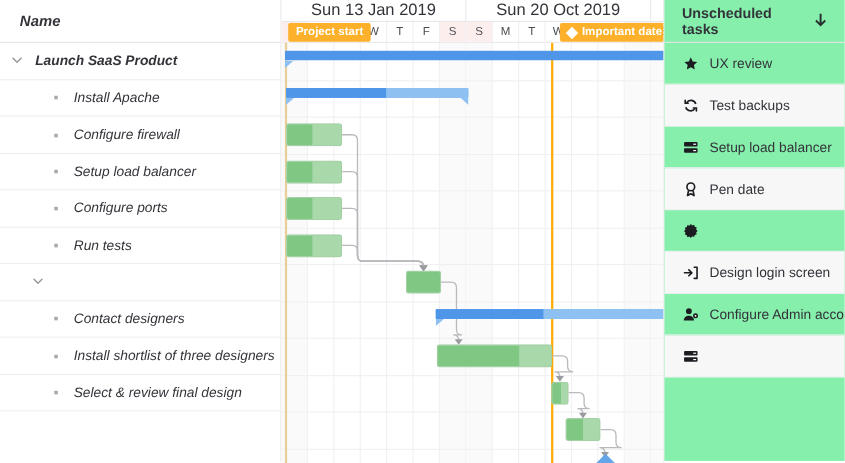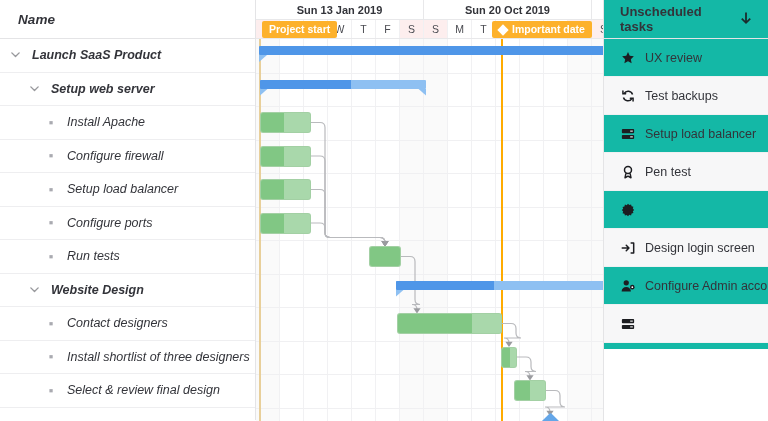--- a/index.html
+++ b/index.html
@@ -53,21 +53,21 @@
     flex: 0 0 348px; width: 348px; height: 421px;
     position: relative; overflow: hidden; background: #fff;
     border-right: 1px solid #e4e4e6;
   }
   .week-row {
     height: 20px; display: flex; position: relative; z-index: 3;
     border-bottom: 1px solid #e8e8ea; background: #fff;
   }
   .week-cell {
     width: 168px; flex: 0 0 168px; text-align: center;
-    font-size: 11px; font-weight: 700; color: #33343a;
+    font-size: 15px; font-weight: 400; color: #33343a;
     line-height: 20px; border-right: 1px solid #e8e8ea;
     overflow: hidden; white-space: nowrap;
   }
   .day-row {
     height: 19px; display: flex; position: relative; z-index: 3;
     border-bottom: 1px solid #e8e8ea; background: #fff;
   }
   .day-cell {
     width: 24px; flex: 0 0 24px; text-align: center;
     font-size: 10.5px; color: #4a4b51; line-height: 19px;
@@ -130,21 +130,21 @@
   .milestone {
     width: 17px; height: 17px; background: #64a6e8;
     transform: rotate(45deg); border-radius: 2px; z-index: 5;
     position: absolute;
   }
   .dep { position: absolute; z-index: 4; }
   .dep svg { display: block; overflow: visible; }
 
   
   .un-pane {
-    flex: 1 1 auto; height: 349px; background: #14b8a6;
+    flex: 1 1 auto; height: 419px; background: #86efac;
     position: relative; overflow: hidden;
   }
   .un-head {
     height: 39px; display: flex; align-items: center;
     padding: 0 14px 0 16px; border-bottom: 1px solid #e4e4e6;
     font-size: 13px; font-weight: 700; justify-content: space-between;
   }
   .un-dl { width: 16px; height: 16px; display: block; opacity: .9; }
   .un-row {
     height: 38px; display: flex; align-items: center; gap: 10px;
@@ -169,54 +169,45 @@
     <div id="grid-rows">
         <div class="grid-row">
           <span class="twist lbl-l0">
             <svg viewBox="0 0 16 16" width="13" height="13" fill="none" stroke="#5a5b61" stroke-width="1.7" stroke-linecap="round" stroke-linejoin="round">
               <path d="M3.5 6 8 10.5 12.5 6"></path>
             </svg>
           </span>
           <span class="name-txt b700">Launch SaaS Product</span>
         </div>
         <div class="grid-row">
+          <span class="dot lbl-l2">▪</span>
+          <span class="name-txt ">Install Apache</span>
+        </div>
+        <div class="grid-row">
+          <span class="dot lbl-l2">▪</span>
+          <span class="name-txt ">Configure firewall</span>
+        </div>
+        <div class="grid-row">
+          <span class="dot lbl-l2">▪</span>
+          <span class="name-txt ">Setup load balancer</span>
+        </div>
+        <div class="grid-row">
+          <span class="dot lbl-l2">▪</span>
+          <span class="name-txt ">Configure ports</span>
+        </div>
+        <div class="grid-row">
+          <span class="dot lbl-l2">▪</span>
+          <span class="name-txt ">Run tests</span>
+        </div>
+        <div class="grid-row">
           <span class="twist lbl-l1">
             <svg viewBox="0 0 16 16" width="13" height="13" fill="none" stroke="#5a5b61" stroke-width="1.7" stroke-linecap="round" stroke-linejoin="round">
               <path d="M3.5 6 8 10.5 12.5 6"></path>
             </svg>
           </span>
-          <span class="name-txt b700">Setup web server</span>
-        </div>
-        <div class="grid-row">
-          <span class="dot lbl-l2">▪</span>
-          <span class="name-txt ">Install Apache</span>
-        </div>
-        <div class="grid-row">
-          <span class="dot lbl-l2">▪</span>
-          <span class="name-txt ">Configure firewall</span>
-        </div>
-        <div class="grid-row">
-          <span class="dot lbl-l2">▪</span>
-          <span class="name-txt ">Setup load balancer</span>
-        </div>
-        <div class="grid-row">
-          <span class="dot lbl-l2">▪</span>
-          <span class="name-txt ">Configure ports</span>
-        </div>
-        <div class="grid-row">
-          <span class="dot lbl-l2">▪</span>
-          <span class="name-txt ">Run tests</span>
-        </div>
-        <div class="grid-row">
-          <span class="twist lbl-l1">
-            <svg viewBox="0 0 16 16" width="13" height="13" fill="none" stroke="#5a5b61" stroke-width="1.7" stroke-linecap="round" stroke-linejoin="round">
-              <path d="M3.5 6 8 10.5 12.5 6"></path>
-            </svg>
-          </span>
-          <span class="name-txt b700">Website Design</span>
         </div>
         <div class="grid-row">
           <span class="dot lbl-l2">▪</span>
           <span class="name-txt ">Contact designers</span>
         </div>
         <div class="grid-row">
           <span class="dot lbl-l2">▪</span>
           <span class="name-txt ">Install shortlist of three designers</span>
         </div>
         <div class="grid-row">
@@ -246,21 +237,21 @@
         <div class="day-cell">W</div>
         <div class="day-cell">T</div>
         <div class="day-cell">F</div>
         <div class="day-cell we">S</div>
         <div class="day-cell we">S</div>
       </div>
     <div id="chips">
         <div class="chip" style="left: 6px;">
           <span>Project start</span>
         </div>
-        <div class="chip" style="left: 236px; justify-content: flex-end;">
+        <div class="chip" style="left: 253px; justify-content: flex-end;">
           <span class="dia"></span>
           <span>Important date</span>
         </div>
       </div>
     <div class="tl-body">
       <div class="cols" id="cols">
           <div class="col we"></div>
           <div class="col"></div>
           <div class="col"></div>
           <div class="col"></div>
@@ -423,21 +414,21 @@
           </span>
           <span>Setup load balancer</span>
         </div>
         <div class="un-row">
           <span class="un-ico">
             <svg viewBox="0 0 16 16" width="14" height="14" fill="none" stroke="#1c1d21" stroke-width="1.7">
               <circle cx="8" cy="5.6" r="4"></circle>
               <path d="M5.6 9.6 4.6 14.6 8 12.8l3.4 1.8-1-5" stroke-linejoin="round"></path>
             </svg>
           </span>
-          <span>Pen test</span>
+          <span>Pen date</span>
         </div>
         <div class="un-row">
           <span class="un-ico">
             <svg viewBox="0 0 16 16" width="14" height="14" fill="#1c1d21">
               <path d="M8 .8l1.5 1.5 2-.7.6 2.1 2.1.6-.7 2L15 8l-1.5 1.5.7 2-2.1.6-.6 2.1-2-.7L8 15.2 6.5 13.7l-2 .7-.6-2.1-2.1-.6.7-2L1 8l1.5-1.5-.7-2 2.1-.6.6-2.1 2 .7z"></path>
             </svg>
           </span>
         </div>
         <div class="un-row">
           <span class="un-ico">

